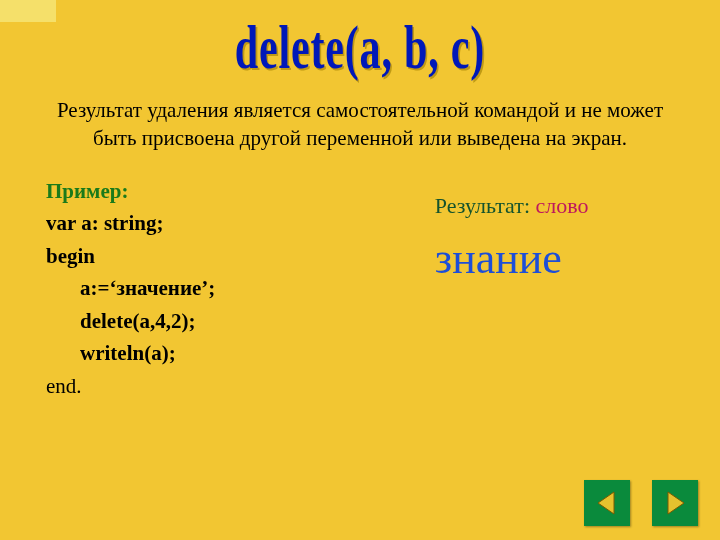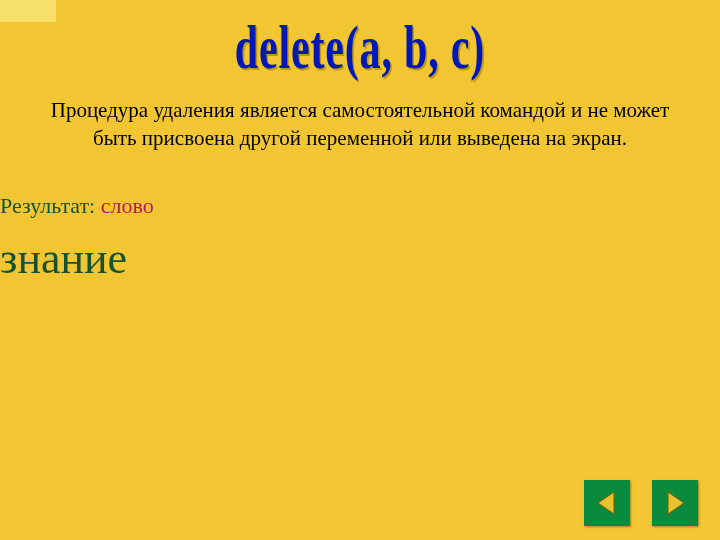--- a/index.html
+++ b/index.html
@@ -52,21 +52,21 @@
   .right{
     flex:1;
     padding-top:18px;
     font-size:22px;
   }
   .right .rlabel{color:#14532d;font-weight:normal}
   .right .rword{color:#be185d}
   .right .big{
     display:block;
     margin-top:14px;
-    color:#14532d;
+    color:#1d4ed8;
     font-size:44px;
     font-weight:normal;
   }
   .nav{
     position:absolute;
     right:22px;bottom:14px;
     display:flex;gap:22px;
   }
   .navbtn{
     width:46px;height:46px;
@@ -77,23 +77,32 @@
   }
   .navbtn svg{width:30px;height:30px;fill:#e6c22e;stroke:#7a5a00;stroke-width:1}
 </style>
 </head>
 <body>
 
 <div class="topbar"></div>
 
 <div class="title">delete(a, b, c)</div>
 
-<div class="desc">Процедура удаления является самостоятельной командой и не может быть присвоена другой переменной или выведена на экран.</div>
+<div class="desc">Результат удаления является самостоятельной командой и не может быть присвоена другой переменной или выведена на экран.</div>
 
 <div class="cols">
+  <div class="left">
+    <div class="hdr">Пример:</div>
+    <div>var a: string;</div>
+    <div>begin</div>
+    <span class="ind">a:=‘значение’;</span>
+    <span class="ind">delete(a,4,2);</span>
+    <span class="ind">writeln(a);</span>
+    <div class="end">end.</div>
+  </div>
   <div class="right">
     <div>
       <span class="rlabel">Результат:</span>
       <span class="rword">слово</span>
     </div>
     <span class="big">знание</span>
   </div>
 </div>
 
 <div class="nav">

